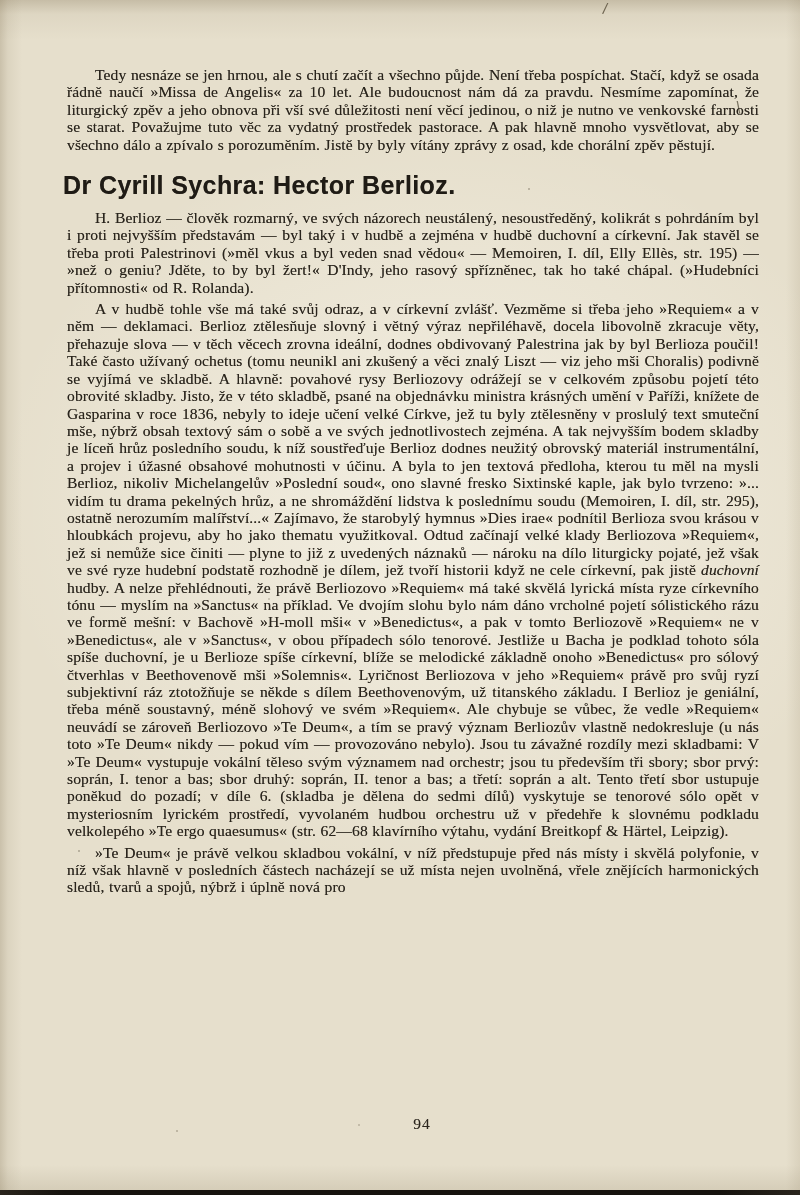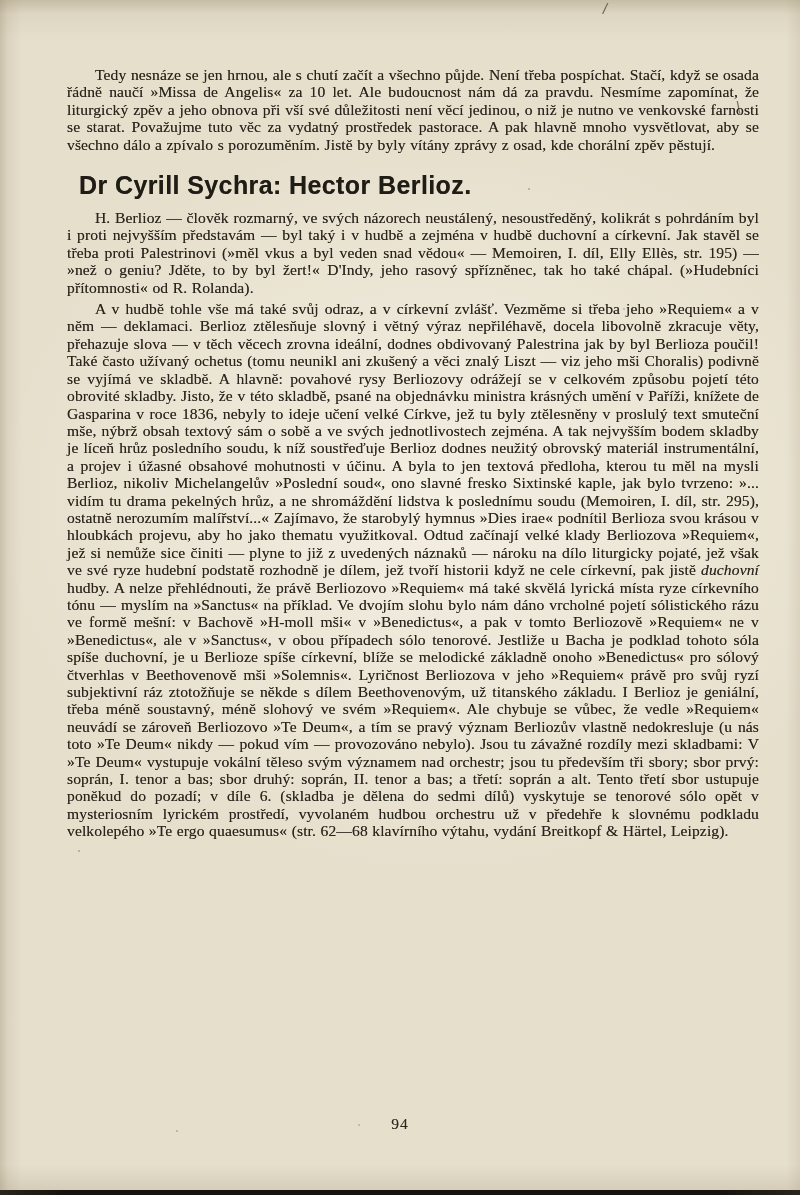--- a/index.html
+++ b/index.html
@@ -57,21 +57,21 @@
     line-height: 17.4px;
     text-align: justify;
     text-indent: 28px;
     letter-spacing: 0.1px;
     word-spacing: 0.5px;
     color: #29241c;
     text-shadow: 0 0 0.4px rgba(35,30,22,0.55);
     font-family: Liberation Serif, serif;
   }
   .heading {
-    margin: 17px 0 9px 16px;
+    margin: 17px 0 9px 0;
     font-family: "Liberation Sans", "DejaVu Sans", sans-serif;
     font-weight: 700;
     font-size: 25px;
     line-height: 30px;
     letter-spacing: 0.4px;
     color: #1f1b15;
     text-shadow: 0 0 0.5px rgba(25,21,15,0.6);
   }
   .subtitle {
     margin: 0 0 13px 0;
@@ -80,21 +80,21 @@
     font-size: 15.6px;
     line-height: 19px;
     text-align: center;
     text-indent: 0;
     color: #29241c;
     text-shadow: 0 0 0.4px rgba(35,30,22,0.55);
   }
   .page-number {
     position: absolute;
     top: 1115px;
-    left: 50px;
+    left: 72px;
     width: 700px;
     text-align: center;
     font-size: 15.5px;
     letter-spacing: 1px;
     color: #2b261e;
     text-shadow: 0 0 0.4px rgba(35,30,22,0.5);
   }
   .mark {
     position: absolute;
     font-family: "DejaVu Sans", sans-serif;
@@ -137,20 +137,21 @@
 
     <p class="body-p">Tedy nesnáze se jen hrnou, ale s chutí začít a všechno půjde. Není třeba pospíchat. Stačí, když se osada řádně naučí »Missa de Angelis« za 10 let. Ale budoucnost nám dá za pravdu. Nesmíme zapomínat, že liturgický zpěv a jeho obnova při vší své důležitosti není věcí jedinou, o niž je nutno ve venkovské farnosti se starat. Považujme tuto věc za vydatný prostředek pastorace. A pak hlavně mnoho vysvětlovat, aby se všechno dálo a zpívalo s porozuměním. Jistě by byly vítány zprávy z osad, kde chorální zpěv pěstují.</p>
 
     <h1 class="heading">Dr Cyrill Sychra: Hector Berlioz.</h1>
 
 
     <p class="body-p">H. Berlioz — člověk rozmarný, ve svých názorech neustálený, nesoustředěný, kolikrát s pohrdáním byl i proti nejvyšším představám — byl taký i v hudbě a zejména v hudbě duchovní a církevní. Jak stavěl se třeba proti Palestrinovi (»měl vkus a byl veden snad vědou« — Memoiren, I. díl, Elly Ellès, str. 195) — »než o geniu? Jděte, to by byl žert!« D'Indy, jeho rasový spřízněnec, tak ho také chápal. (»Hudebníci přítomnosti« od R. Rolanda).</p>
 
     <p class="body-p"><span>A v hudbě tohle vše má také svůj odraz, a v církevní zvlášť. Vezměme si třeba jeho »Requiem« a v něm — deklamaci. Berlioz ztělesňuje slovný i větný výraz nepřiléhavě, docela libovolně zkracuje věty, přehazuje slova — v těch věcech zrovna ideální, dodnes obdivovaný Palestrina jak by byl Berlioza poučil! Také často užívaný ochetus (tomu neunikl ani zkušený a věci znalý Liszt — viz jeho mši Choralis) podivně se vyjímá ve skladbě. A hlavně: povahové rysy Berliozovy odrážejí se v celkovém způsobu pojetí této obrovité skladby. Jisto, že v této skladbě, psané na objednávku ministra krásných umění v Paříži, knížete de Gasparina v roce 1836, nebyly to ideje učení velké Církve, jež tu byly ztělesněny v proslulý text smuteční mše, nýbrž obsah textový sám o sobě a ve svých jednotlivostech zejména. A tak nejvyšším bodem skladby je líceň hrůz posledního soudu, k níž soustřeďuje Berlioz dodnes neužitý obrovský materiál instrumentální, a projev i úžasné obsahové mohutnosti v účinu. A byla to jen textová předloha, kterou tu měl na mysli Berlioz, nikoliv Michelangelův »Poslední soud«, ono slavné fresko Sixtinské kaple, jak bylo tvrzeno: »... vidím tu drama pekelných hrůz, a ne shromáždění lidstva k poslednímu soudu (Memoiren, I. díl, str. 295), ostatně nerozumím malířství...« Zajímavo, že starobylý hymnus »Dies irae« podnítil Berlioza svou krásou v hloubkách projevu, aby ho jako thematu využitkoval. Odtud začínají velké klady Berliozova »Requiem«, jež si nemůže sice činiti — plyne to již z uvedených náznaků — nároku na dílo liturgicky pojaté, jež však ve své ryze hudební podstatě rozhodně je dílem, jež tvoří historii když ne cele církevní, pak jistě </span><em>duchovní</em><span> hudby. A nelze přehlédnouti, že právě Berliozovo »Requiem« má také skvělá lyrická místa ryze církevního tónu — myslím na »Sanctus« na příklad. Ve dvojím slohu bylo nám dáno vrcholné pojetí sólistického rázu ve formě mešní: v Bachově »H-moll mši« v »Benedictus«, a pak v tomto Berliozově »Requiem« ne v »Benedictus«, ale v »Sanctus«, v obou případech sólo tenorové. Jestliže u Bacha je podklad tohoto sóla spíše duchovní, je u Berlioze spíše církevní, blíže se melodické základně onoho »Benedictus« pro sólový čtverhlas v Beethovenově mši »Solemnis«. Lyričnost Berliozova v jeho »Requiem« právě pro svůj ryzí subjektivní ráz ztotožňuje se někde s dílem Beethovenovým, už titanského základu. I Berlioz je geniální, třeba méně soustavný, méně slohový ve svém »Requiem«. Ale chybuje se vůbec, že vedle »Requiem« neuvádí se zároveň Berliozovo »Te Deum«, a tím se pravý význam Berliozův vlastně nedokresluje (u nás toto »Te Deum« nikdy — pokud vím — provozováno nebylo). Jsou tu závažné rozdíly mezi skladbami: V »Te Deum« vystupuje vokální těleso svým významem nad orchestr; jsou tu především tři sbory; sbor prvý: soprán, I. tenor a bas; sbor druhý: soprán, II. tenor a bas; a třetí: soprán a alt. Tento třetí sbor ustupuje poněkud do pozadí; v díle 6. (skladba je dělena do sedmi dílů) vyskytuje se tenorové sólo opět v mysteriosním lyrickém prostředí, vyvolaném hudbou orchestru už v předehře k slovnému podkladu velkolepého »Te ergo quaesumus« (str. 62—68 klavírního výtahu, vydání Breitkopf &amp; Härtel, Leipzig).</span></p>
 
+    <p class="body-p">»Te Deum« je právě velkou skladbou vokální, v níž předstupuje před nás místy i skvělá polyfonie, v níž však hlavně v posledních částech nacházejí se už místa nejen uvolněná, vřele znějících harmonických sledů, tvarů a spojů, nýbrž i úplně nová pro</p>
 
   </div>
 
   <div class="page-number">94</div>
 
   <div class="scan-edge"></div>
 
 </div>
 
 </body></html>

